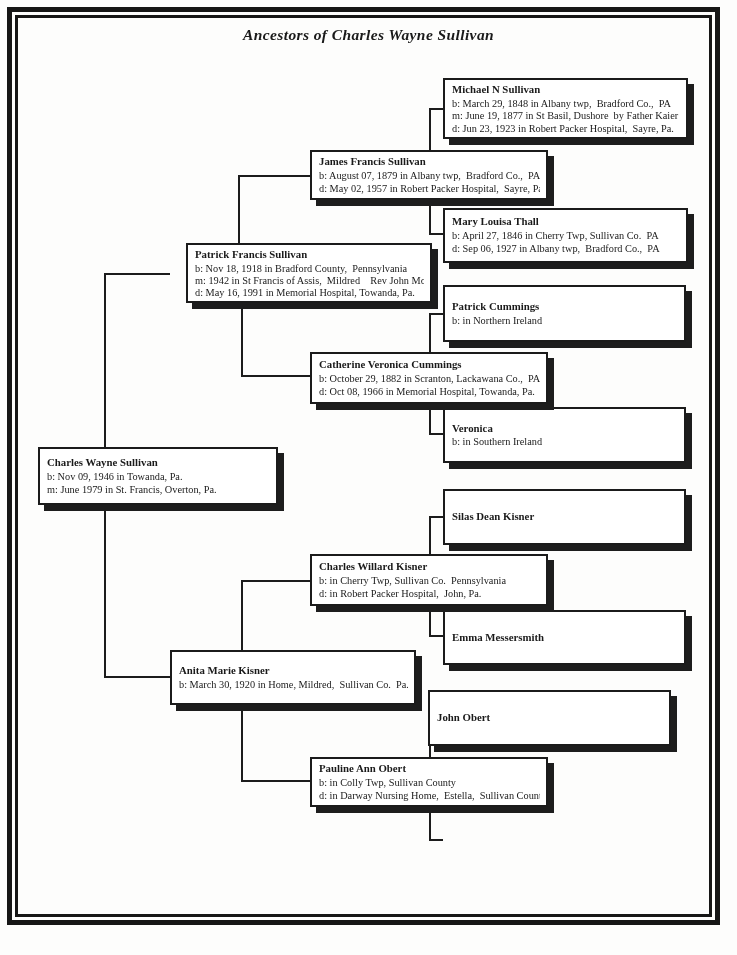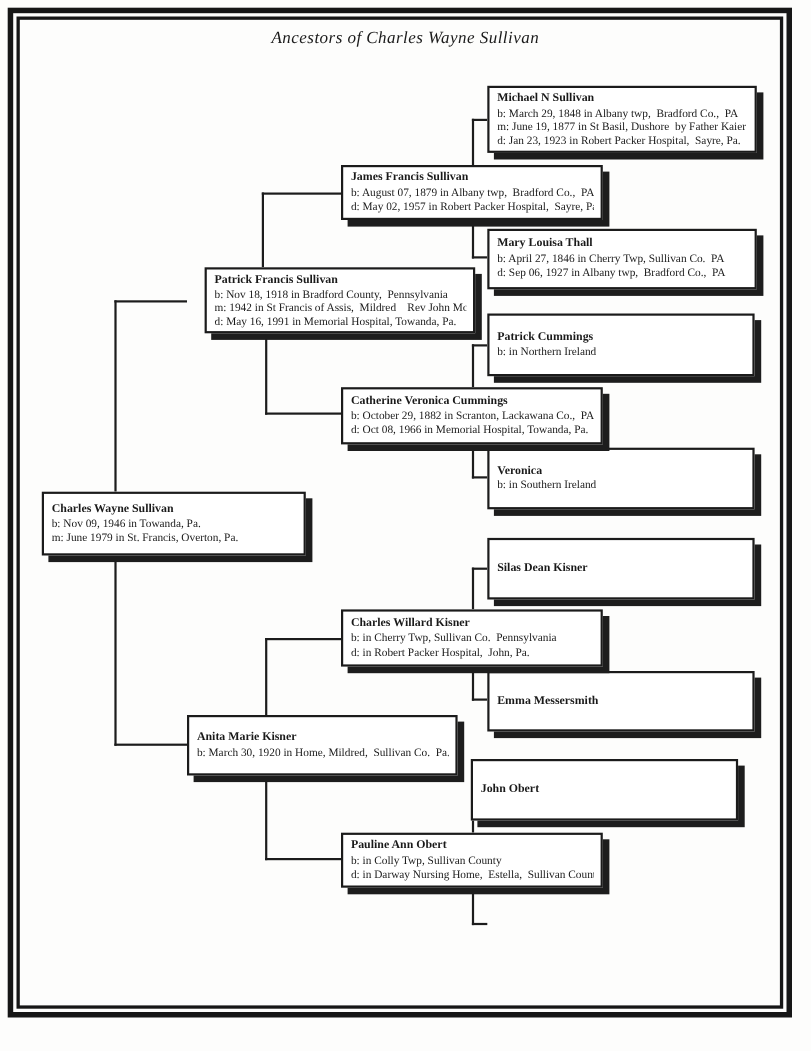--- a/index.html
+++ b/index.html
@@ -15,21 +15,21 @@
     border:5px solid #161616;
     box-sizing:border-box;
   }
   .page-frame-inner{
     position:absolute;left:3px;top:3px;right:3px;bottom:3px;
     border:3px solid #161616;
   }
   .chart-title{
     position:absolute;left:0;top:26px;width:737px;
     text-align:center;
-    font-size:15.5px;font-weight:normal;font-style:italic;
+    font-size:15.5px;font-weight:bold;font-style:italic;
     letter-spacing:.4px;
   }
   .canvas{position:absolute;left:0;top:0;width:737px;height:955px;}
   .pbox{
     position:absolute;
     background:#ffffff;
     border:2px solid #1b1b1b;
     box-shadow:6px 6px 0 #1d1d1d;
     box-sizing:border-box;
     padding:3px 6px 3px 7px;
@@ -95,21 +95,21 @@
     <div class="hline" style="left:429px;top:718px;width:14px"></div>
 
     <div class="vline" style="left:429px;top:807px;height:34px"></div>
     <div class="hline" style="left:429px;top:839px;width:14px"></div>
   </div>
 
   <div class="pbox" style="left:443px;top:78px;width:245px;height:61px">
     <div class="pname">Michael N Sullivan</div>
     <div class="pline">b: March 29, 1848 in Albany twp,  Bradford Co.,  PA</div>
     <div class="pline">m: June 19, 1877 in St Basil, Dushore  by Father Kaier</div>
-    <div class="pline">d: Jan 23, 1923 in Robert Packer Hospital,  Sayre, Pa.</div>
+    <div class="pline">d: Jun 23, 1923 in Robert Packer Hospital,  Sayre, Pa.</div>
   </div>
 
   <div class="pbox" style="left:443px;top:208px;width:245px;height:55px">
     <div class="pname">Mary Louisa Thall</div>
     <div class="pline">b: April 27, 1846 in Cherry Twp, Sullivan Co.  PA</div>
     <div class="pline">d: Sep 06, 1927 in Albany twp,  Bradford Co.,  PA</div>
   </div>
 
   <div class="pbox" style="left:443px;top:285px;width:243px;height:57px">
     <div class="pname">Patrick Cummings</div>

